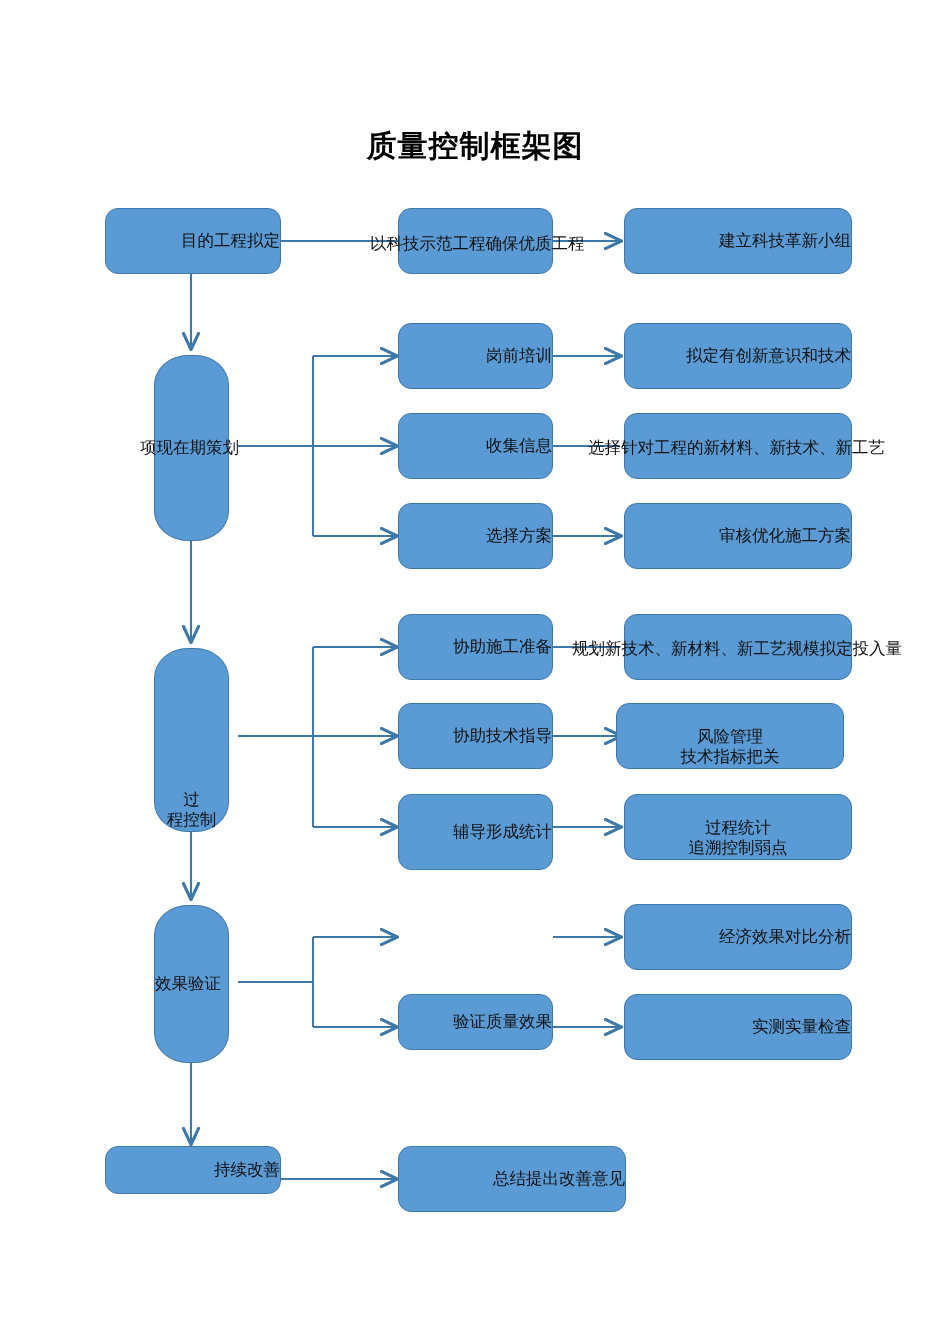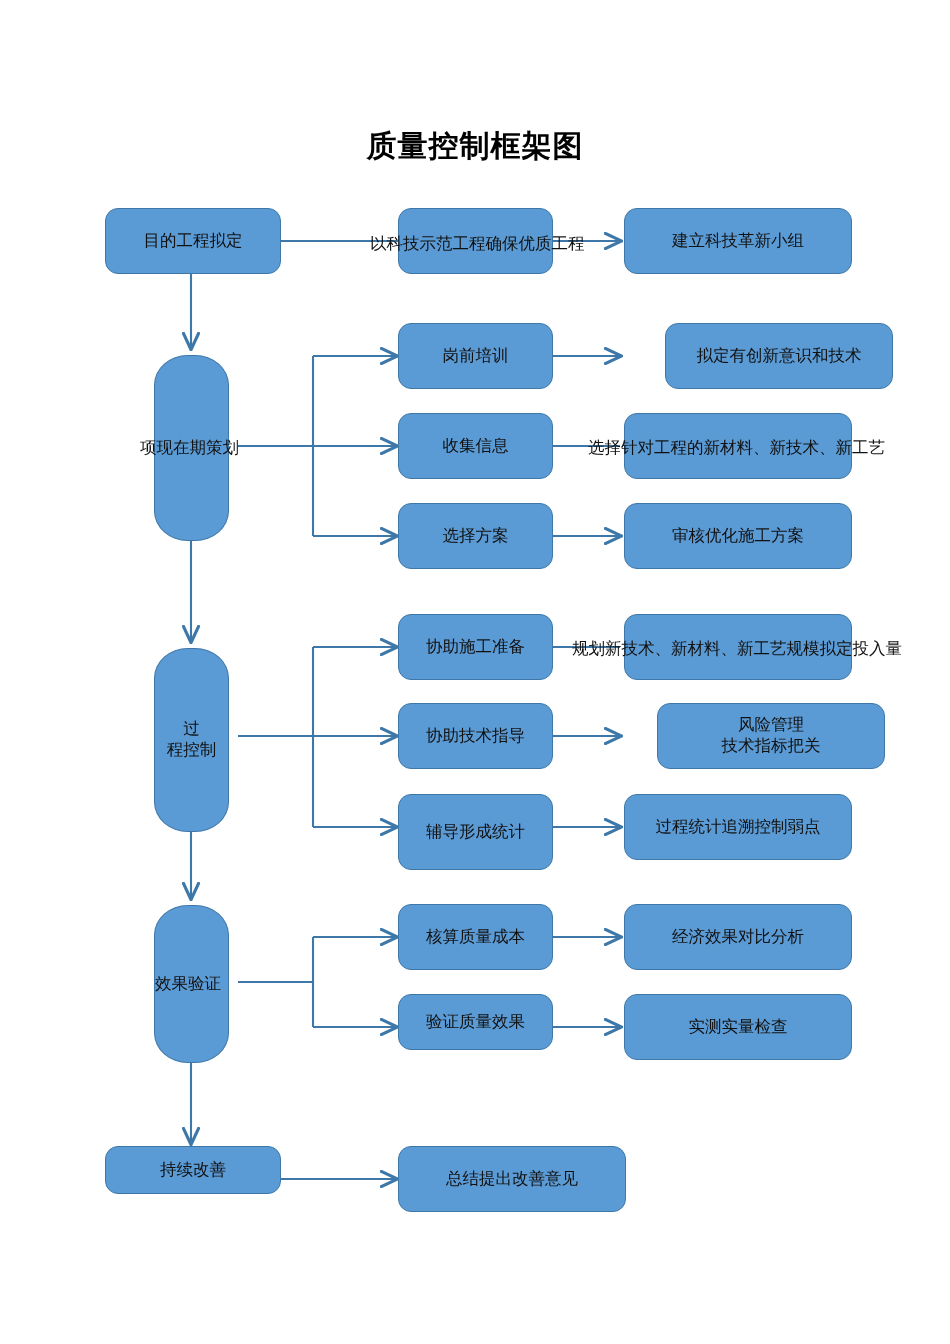--- a/index.html
+++ b/index.html
@@ -60,21 +60,21 @@
     z-index: 6;
   }
   svg#connectors {
     position: absolute;
     left: 0; top: 0;
     width: 950px;
     height: 1344px;
     pointer-events: none;
     z-index: 2;
   }
-  .node { z-index: 3; }
+  .node { z-index: 3; justify-content: flex-end; }
   .stage-label-outside { z-index: 7; }
 </style>
 </head>
 <body>
 
 <div id="page">
 
   <div id="chart-title">质量控制框架图</div>
 
   <svg id="connectors" viewBox="0 0 950 1344">
@@ -163,49 +163,46 @@
   <div class="node rect" style="left:398px; top:614px; width:155px; height:66px;">
     <span class="label">协助施工准备</span>
   </div>
   <div class="node rect" style="left:398px; top:703px; width:155px; height:66px;">
     <span class="label">协助技术指导</span>
   </div>
   <div class="node rect" style="left:398px; top:794px; width:155px; height:76px;">
     <span class="label">辅导形成统计</span>
   </div>
 
-  <div class="node rect" style="left:398px; top:904px; width:155px; height:66px;">
-    <span class="label">核算质量成本</span>
-  </div>
   <div class="node rect" style="left:398px; top:994px; width:155px; height:56px;">
     <span class="label">验证质量效果</span>
   </div>
 
   <div class="node rect" style="left:398px; top:1146px; width:228px; height:66px;">
     <span class="label">总结提出改善意见</span>
   </div>
 
   <div class="node rect" style="left:624px; top:208px; width:228px; height:66px;">
     <span class="label">建立科技革新小组</span>
   </div>
 
-  <div class="node rect" style="left:624px; top:323px; width:228px; height:66px;margin-left:41px;">
+  <div class="node rect" style="left:624px; top:323px; width:228px; height:66px;">
     <span class="label">拟定有创新意识和技术</span>
   </div>
   <div class="node rect" style="left:624px; top:413px; width:228px; height:66px;"></div>
   <div class="node rect" style="left:624px; top:503px; width:228px; height:66px;">
     <span class="label">审核优化施工方案</span>
   </div>
 
   <div class="node rect" style="left:624px; top:614px; width:228px; height:66px;"></div>
-  <div class="node rect" style="left:657px; top:703px; width:228px; height:66px; flex-direction:column;">
+  <div class="node rect" style="left:616px; top:703px; width:228px; height:66px; flex-direction:column;">
     <span class="label">风险管理</span>
     <span class="label">技术指标把关</span>
   </div>
-  <div class="node rect" style="left:624px; top:794px; width:228px; height:66px; flex-direction:row;">
+  <div class="node rect" style="left:624px; top:794px; width:228px; height:66px; flex-direction:column;">
     <span class="label">过程统计</span>
     <span class="label">追溯控制弱点</span>
   </div>
 
   <div class="node rect" style="left:624px; top:904px; width:228px; height:66px;">
     <span class="label">经济效果对比分析</span>
   </div>
   <div class="node rect" style="left:624px; top:994px; width:228px; height:66px;">
     <span class="label">实测实量检查</span>
   </div>

